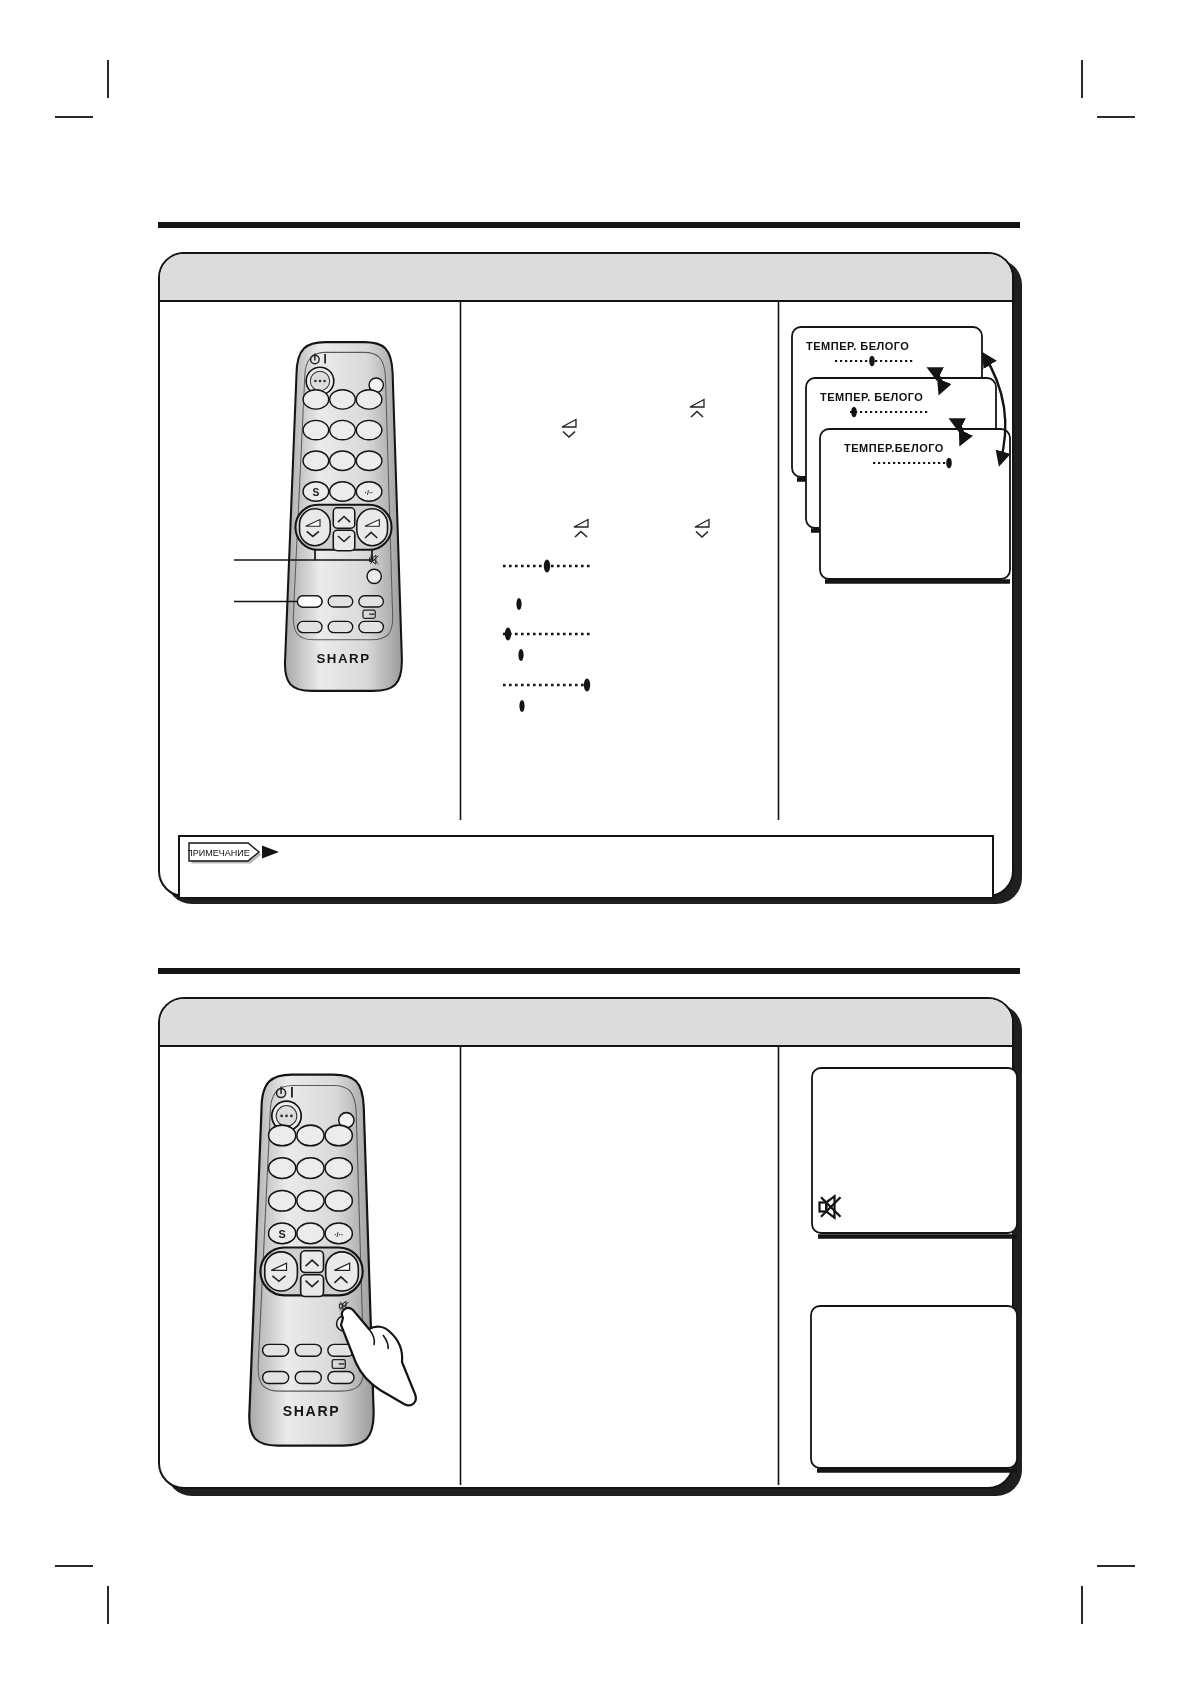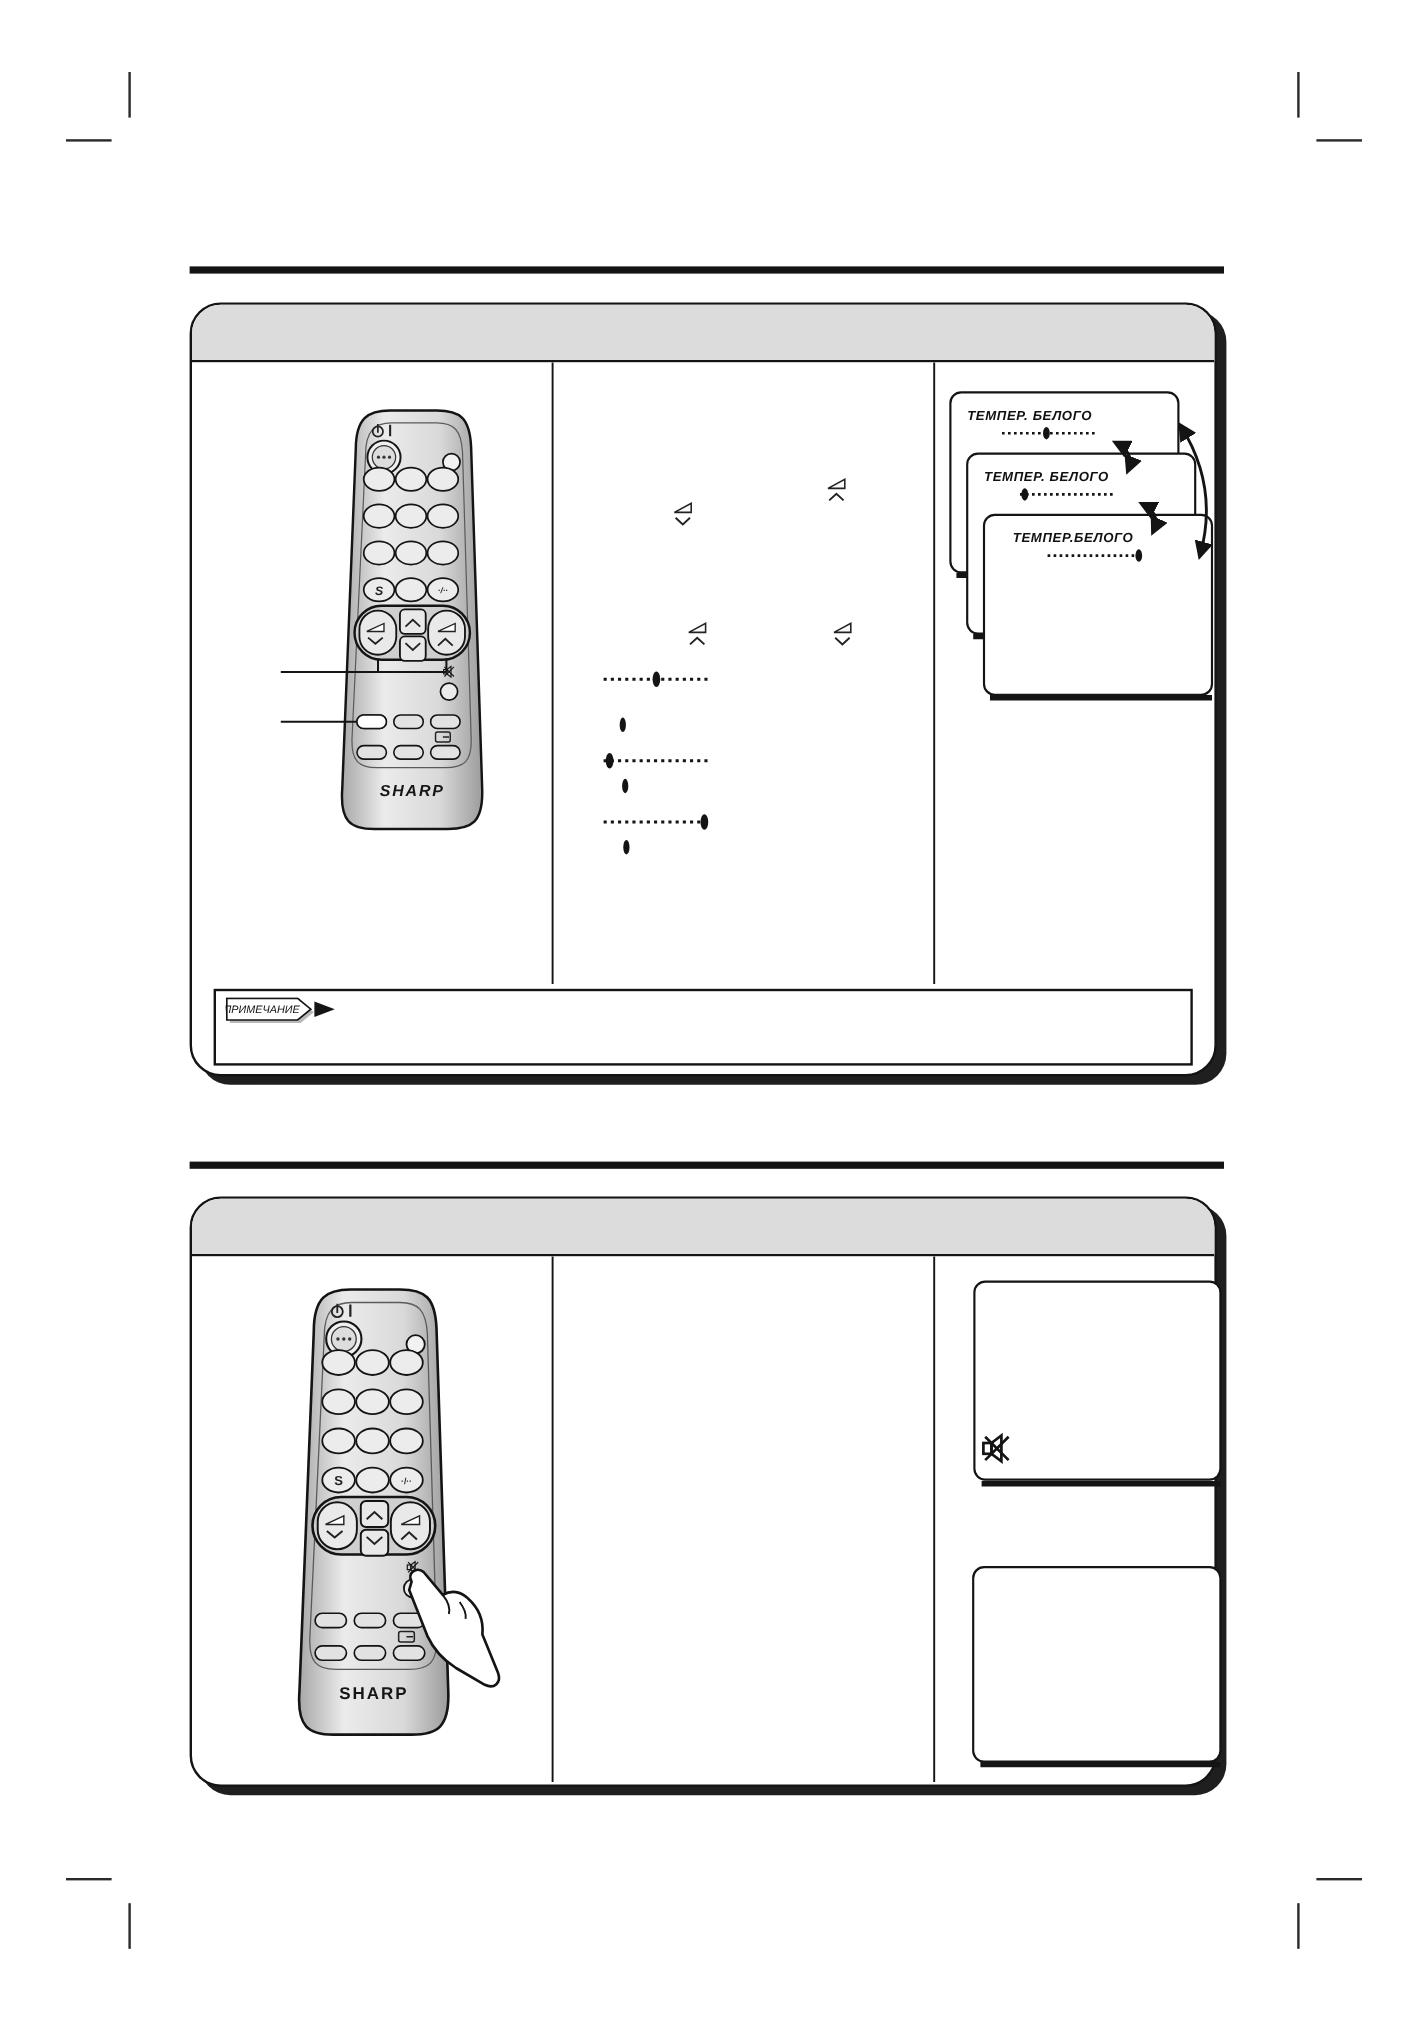--- a/index.html
+++ b/index.html
@@ -7,21 +7,21 @@
         font-family:"Liberation Sans",sans-serif;overflow:hidden;}
   .rule{position:absolute;left:158px;width:862px;height:6px;background:#141414;}
   .crop{position:absolute;background:#2a2a2a;}
   .panel{position:absolute;left:158px;width:852px;background:#fff;
          border:2px solid #141414;border-radius:26px;box-shadow:8px 7px 0 #1f1f1f;}
   .panel-header{height:48px;background:#dcdcdc;border-bottom:2px solid #141414;
                 border-radius:24px 24px 0 0;color:#222;font-size:15px;
                 line-height:48px;padding-left:24px;box-sizing:border-box;}
   .panel-content{position:relative;}
   svg.layer{position:absolute;left:0;top:0;overflow:visible;display:block;}
-  .note-row{position:relative;margin:4px 18px;height:60px;border:2px solid #141414;
+  .note-row{position:relative;margin:15px 18px;height:60px;border:2px solid #141414;
             background:#fff;}
   .note-label-svg{position:absolute;left:8px;top:5px;}
   text{font-family:"Liberation Sans",sans-serif;}
 </style>
 </head>
 <body>
 
 <div class="page">
 
   <div class="crop" style="left:107px;top:60px;width:2px;height:38px;"></div>
@@ -121,21 +121,21 @@
         </g>
         <g fill="none" stroke="#222" stroke-width="1.2">
           <rect x="82" y="268" width="12" height="8" rx="1.5"></rect>
           <line x1="88" y1="272" x2="93" y2="272"></line>
         </g>
         <text x="63" y="320" text-anchor="middle" font-size="13" font-weight="bold" letter-spacing="1.5" fill="#161616">SHARP</text>
       </symbol>
     </defs>
   </svg>
 
-  <div class="panel" style="top:252px;height:641px;font-style:italic;">
+  <div class="panel" style="top:252px;height:641px;">
     <div class="panel-header"></div>
     <div class="panel-content" style="height:518px;">
       <svg class="layer" width="852" height="518" viewBox="0 0 852 518">
 
         <line x1="300.5" y1="0" x2="300.5" y2="518" stroke="#141414" stroke-width="1.6"></line>
         <line x1="618.5" y1="0" x2="618.5" y2="518" stroke="#141414" stroke-width="1.6"></line>
 
         <use href="#remote-sym" x="119" y="34" width="128" height="360"></use>
         <rect x="137.4" y="293.8" width="24.6" height="11.3" rx="5.6" fill="#ffffff" stroke="#141414" stroke-width="1.3"></rect>
 

